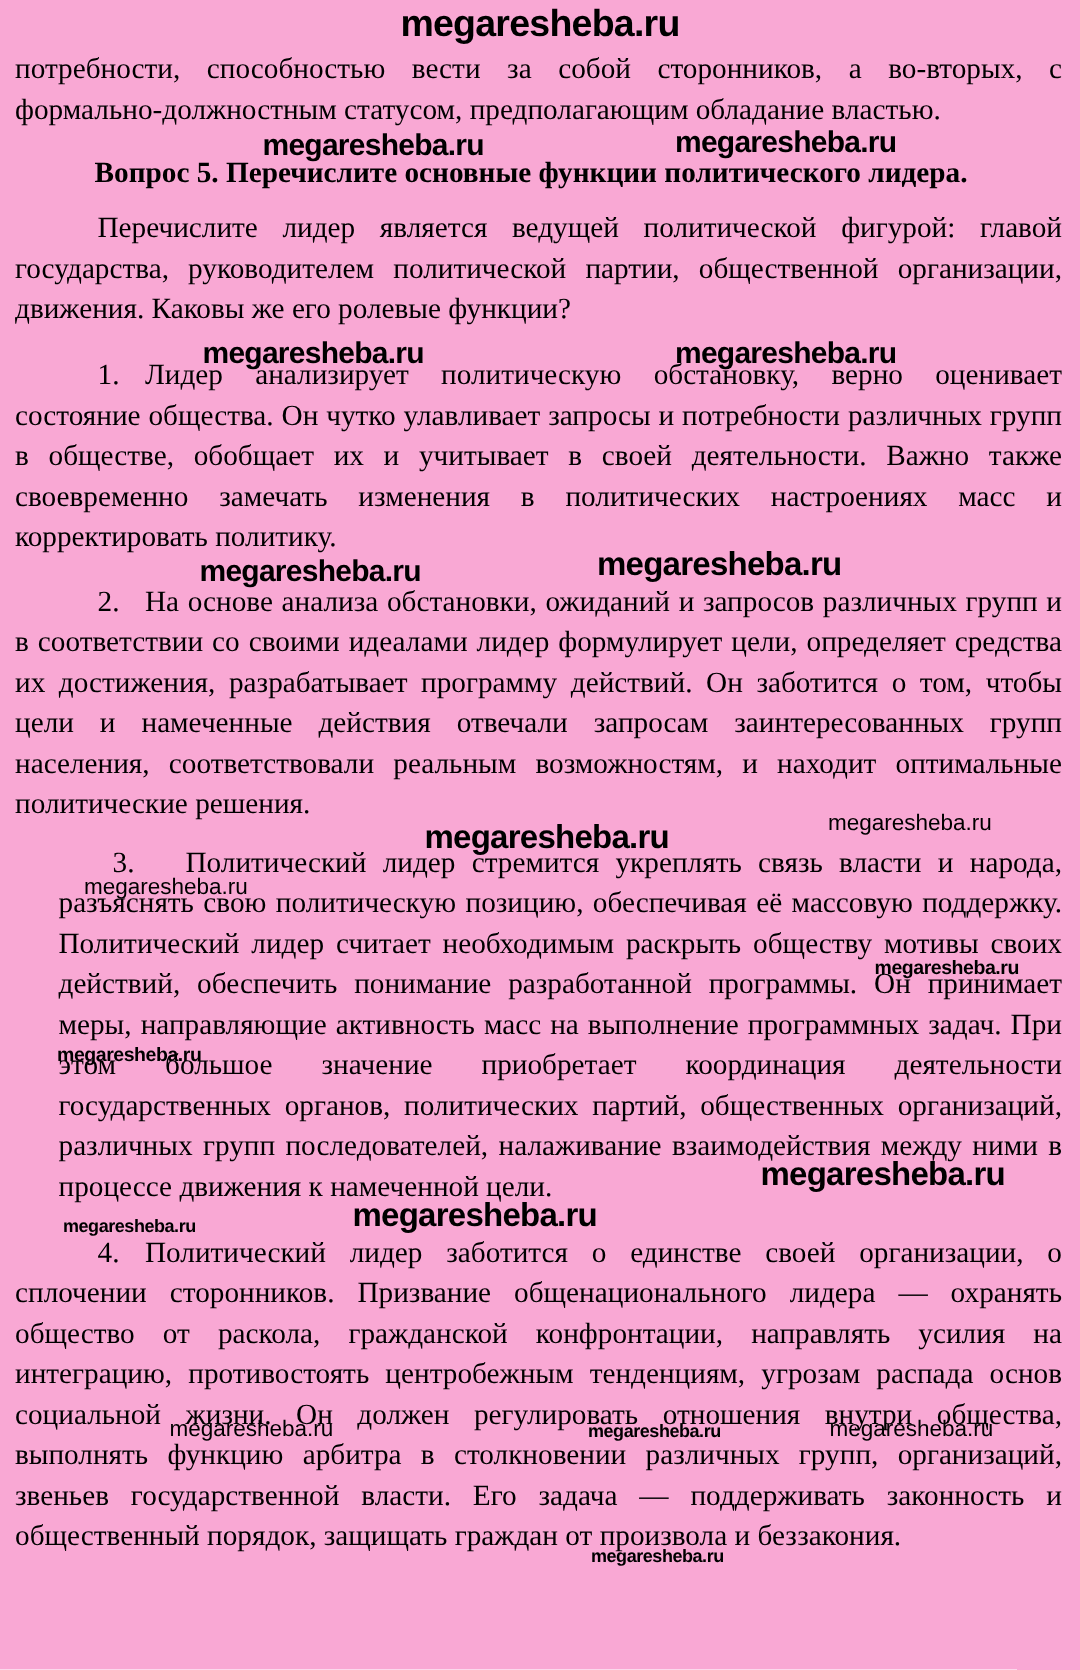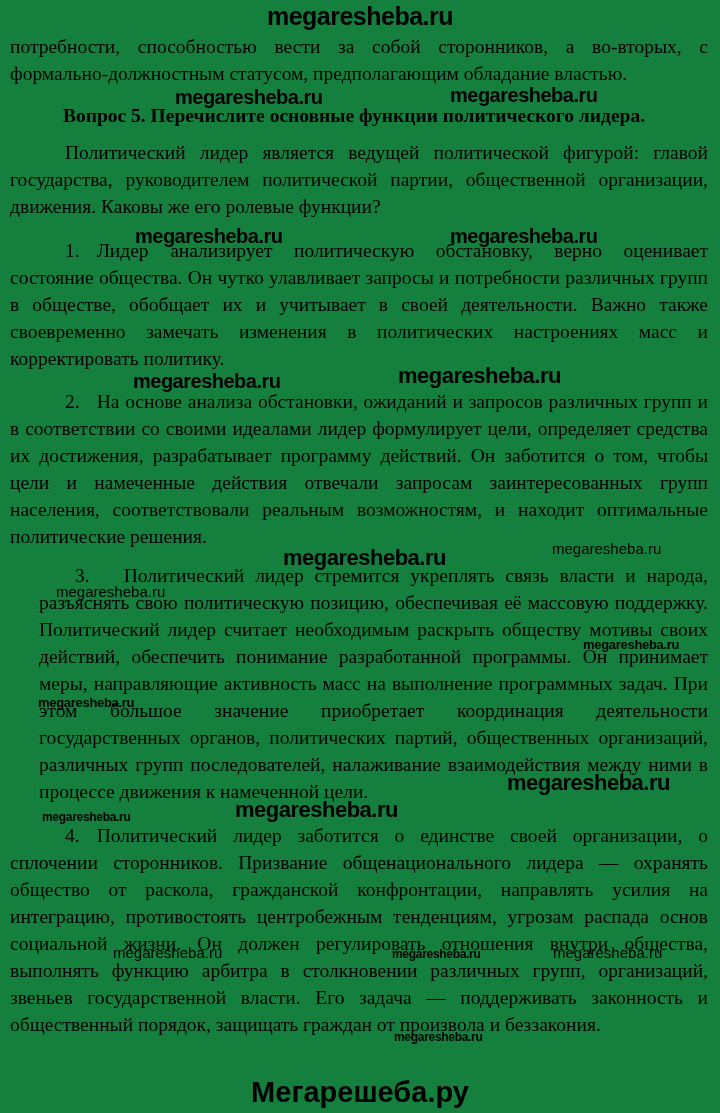--- a/index.html
+++ b/index.html
@@ -1,20 +1,20 @@
 <!DOCTYPE html>
 <html><head>
 <meta charset="utf-8">
 <style>
   html, body { margin: 0; padding: 0; background: #ffffff; }
   .page {
     position: relative;
     width: 720px;
     height: 1113px;
-    background: #15803d;
+    background: #f9a8d4;
     color: #000000;
     font-family: "Liberation Serif", serif;
     font-size: 19.5px;
     line-height: 27px;
     overflow: hidden;
   }
   .abs { position: absolute; left: 10px; right: 12px; }
   .just { text-align: justify; }
   p { margin: 0; }
   .site-header {
@@ -66,21 +66,21 @@
 <div class="page">
 
   <div class="site-header">
     <span>megaresheba.ru</span>
   </div>
 
   <p class="abs just" style="top:33px">потребности, способностью вести за собой сторонников, а во-вторых, с формально-должностным статусом, предполагающим обладание властью.</p>
 
   <h2 class="question">Вопрос 5. Перечислите основные функции политического лидера.</h2>
 
-  <p class="abs just indent" style="top:139px">Политический лидер является ведущей политической фигурой: главой государства, руководителем политической партии, общественной организации, движения. Каковы же его ролевые функции?</p>
+  <p class="abs just indent" style="top:139px">Перечислите лидер является ведущей политической фигурой: главой государства, руководителем политической партии, общественной организации, движения. Каковы же его ролевые функции?</p>
 
   <p class="abs just indent item" style="top:237px"><span class="num">1.</span><span class="tab"></span><span>Лидер анализирует политическую обстановку, верно оценивает состояние общества. Он чутко улавливает запросы и потребности различных групп в обществе, обобщает их и учитывает в своей деятельности. Важно также своевременно замечать изменения в политических настроениях масс и корректировать политику.</span></p>
 
   <p class="abs just indent item" style="top:388px"><span class="num">2.</span><span class="tab"></span><span>На основе анализа обстановки, ожиданий и запросов различных групп и в соответствии со своими идеалами лидер формулирует цели, определяет средства их достижения, разрабатывает программу действий. Он заботится о том, чтобы цели и намеченные действия отвечали запросам заинтересованных групп населения, соответствовали реальным возможностям, и находит оптимальные политические решения.</span></p>
 
   <p class="abs just item item3" style="top:562px"><span class="num">3.</span><span class="tab"></span><span>Политический лидер стремится укреплять связь власти и народа, разъяснять свою политическую позицию, обеспечивая её массовую поддержку. Политический лидер считает необходимым раскрыть обществу мотивы своих действий, обеспечить понимание разработанной программы. Он принимает меры, направляющие активность масс на выполнение программных задач. При этом большое значение приобретает координация деятельности государственных органов, политических партий, общественных организаций, различных групп последователей, налаживание взаимодействия между ними в процессе движения к намеченной цели.</span></p>
 
   <p class="abs just indent item" style="top:822px"><span class="num">4.</span><span class="tab"></span><span>Политический лидер заботится о единстве своей организации, о сплочении сторонников. Призвание общенационального лидера — охранять общество от раскола, гражданской конфронтации, направлять усилия на интеграцию, противостоять центробежным тенденциям, угрозам распада основ социальной жизни. Он должен регулировать отношения внутри общества, выполнять функцию арбитра в столкновении различных групп, организаций, звеньев государственной власти. Его задача — поддерживать законность и общественный порядок, защищать граждан от произвола и беззакония.</span></p>
 
   <span class="wm wm-b20" style="left:175px; top:87px">megaresheba.ru</span>
@@ -95,17 +95,14 @@
   <span class="wm wm-b13" style="left:583px; top:638px">megaresheba.ru</span>
   <span class="wm wm-b13" style="left:38px;  top:696px">megaresheba.ru</span>
   <span class="wm wm-b22" style="left:507px; top:772px">megaresheba.ru</span>
   <span class="wm wm-b22" style="left:235px; top:799px">megaresheba.ru</span>
   <span class="wm wm-b12" style="left:42px;  top:811px">megaresheba.ru</span>
   <span class="wm wm-r15" style="left:113px; top:945px">megaresheba.ru</span>
   <span class="wm wm-b12" style="left:392px; top:948px">megaresheba.ru</span>
   <span class="wm wm-r15" style="left:553px; top:945px">megaresheba.ru</span>
   <span class="wm wm-b12" style="left:394px; top:1031px">megaresheba.ru</span>
 
-  <div class="page-footer">
-    <span>Мегарешеба.ру</span>
-  </div>
 
 </div>
 
 </body></html>

